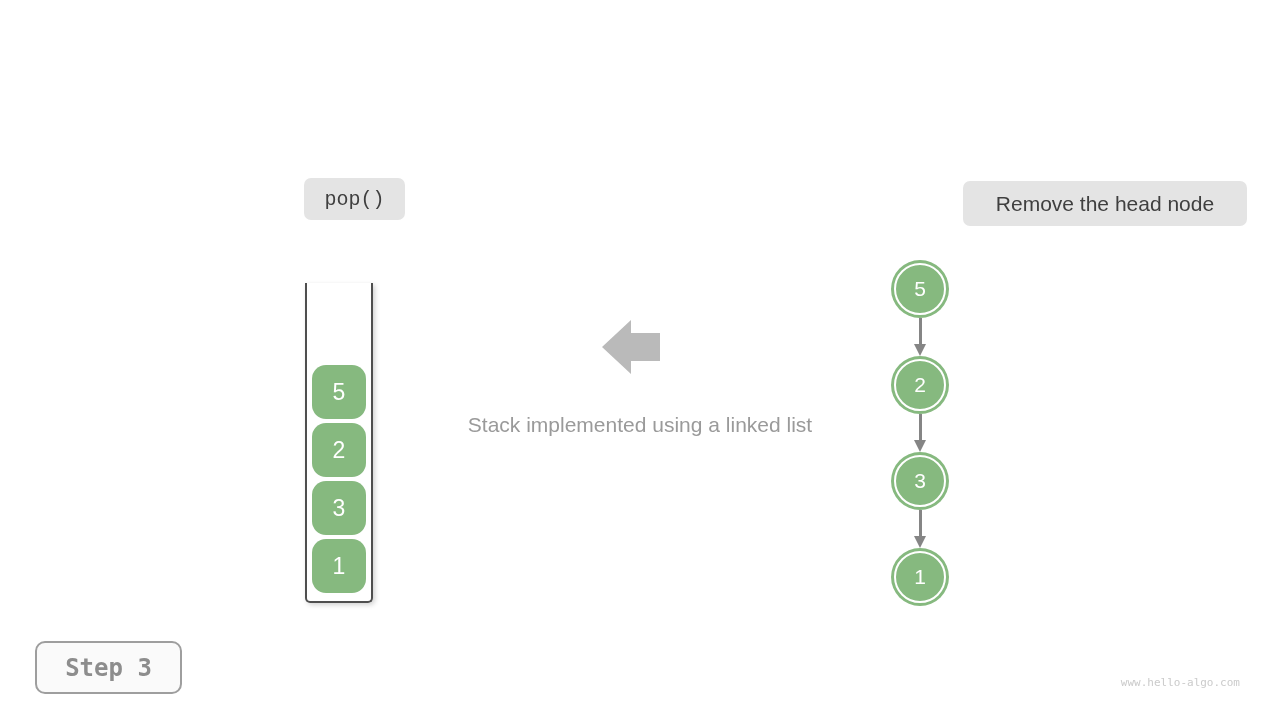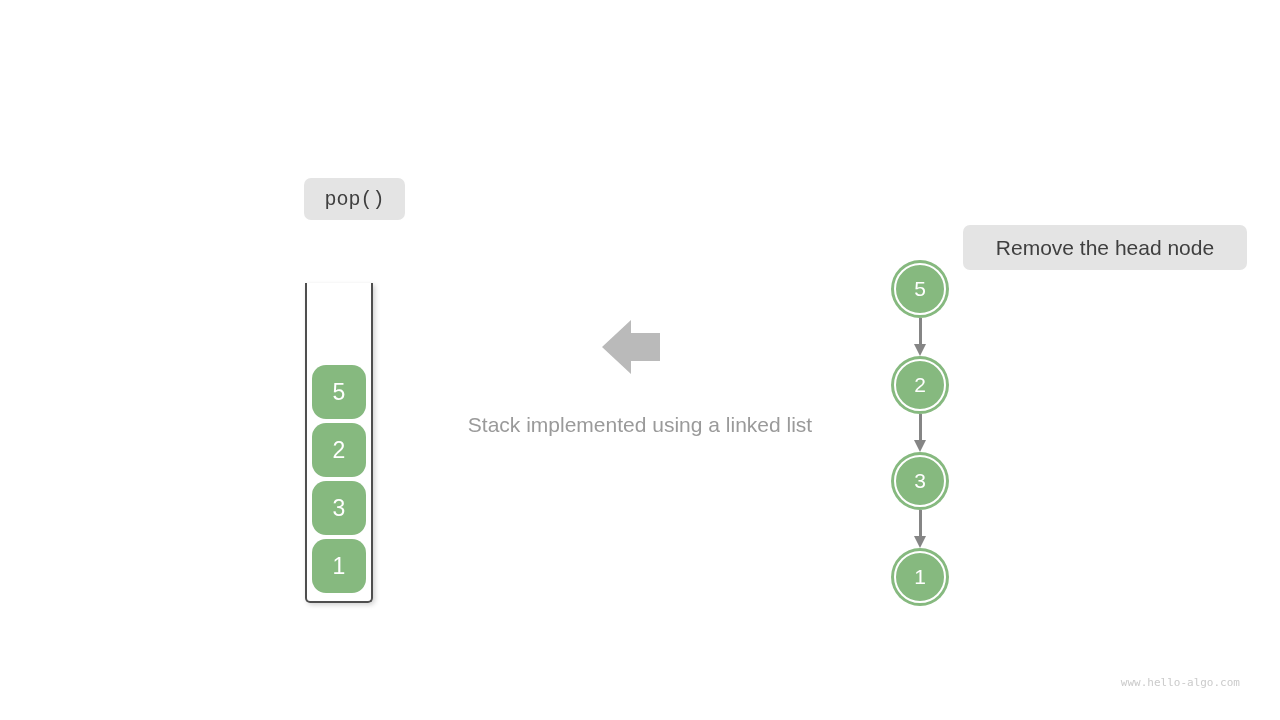--- a/index.html
+++ b/index.html
@@ -22,21 +22,20 @@
   }
   .chip.pop {
     left: 291px; top: 178px; width: 101px; height: 42px;
     font-family: Liberation Mono, monospace;
     font-size: 20px;
     margin-left: 13px;
   }
   .chip.action {
     left: 963px; top: 181px; width: 284px; height: 45px;
     font-size: 21px;
-    margin-top: 44px;
   }
 
   
   .stack-box {
     position: absolute;
     left: 305px; top: 283px; width: 68px; height: 320px;
     border-left: 2px solid #4f4f4f;
     border-right: 2px solid #4f4f4f;
     border-bottom: 2px solid #4f4f4f;
     border-radius: 0 0 5px 5px;
@@ -152,16 +151,19 @@
   </div>
   <div class="connector" style="top: 414px;">
     <div class="line"></div>
     <div class="head"></div>
   </div>
   <div class="connector" style="top: 510px;">
     <div class="line"></div>
     <div class="head"></div>
   </div>
 
+  <div class="step-box">
+    <span>Step 3</span>
+  </div>
 
   <div class="watermark">www.hello-algo.com</div>
 
 </div>
 
 </body></html>

